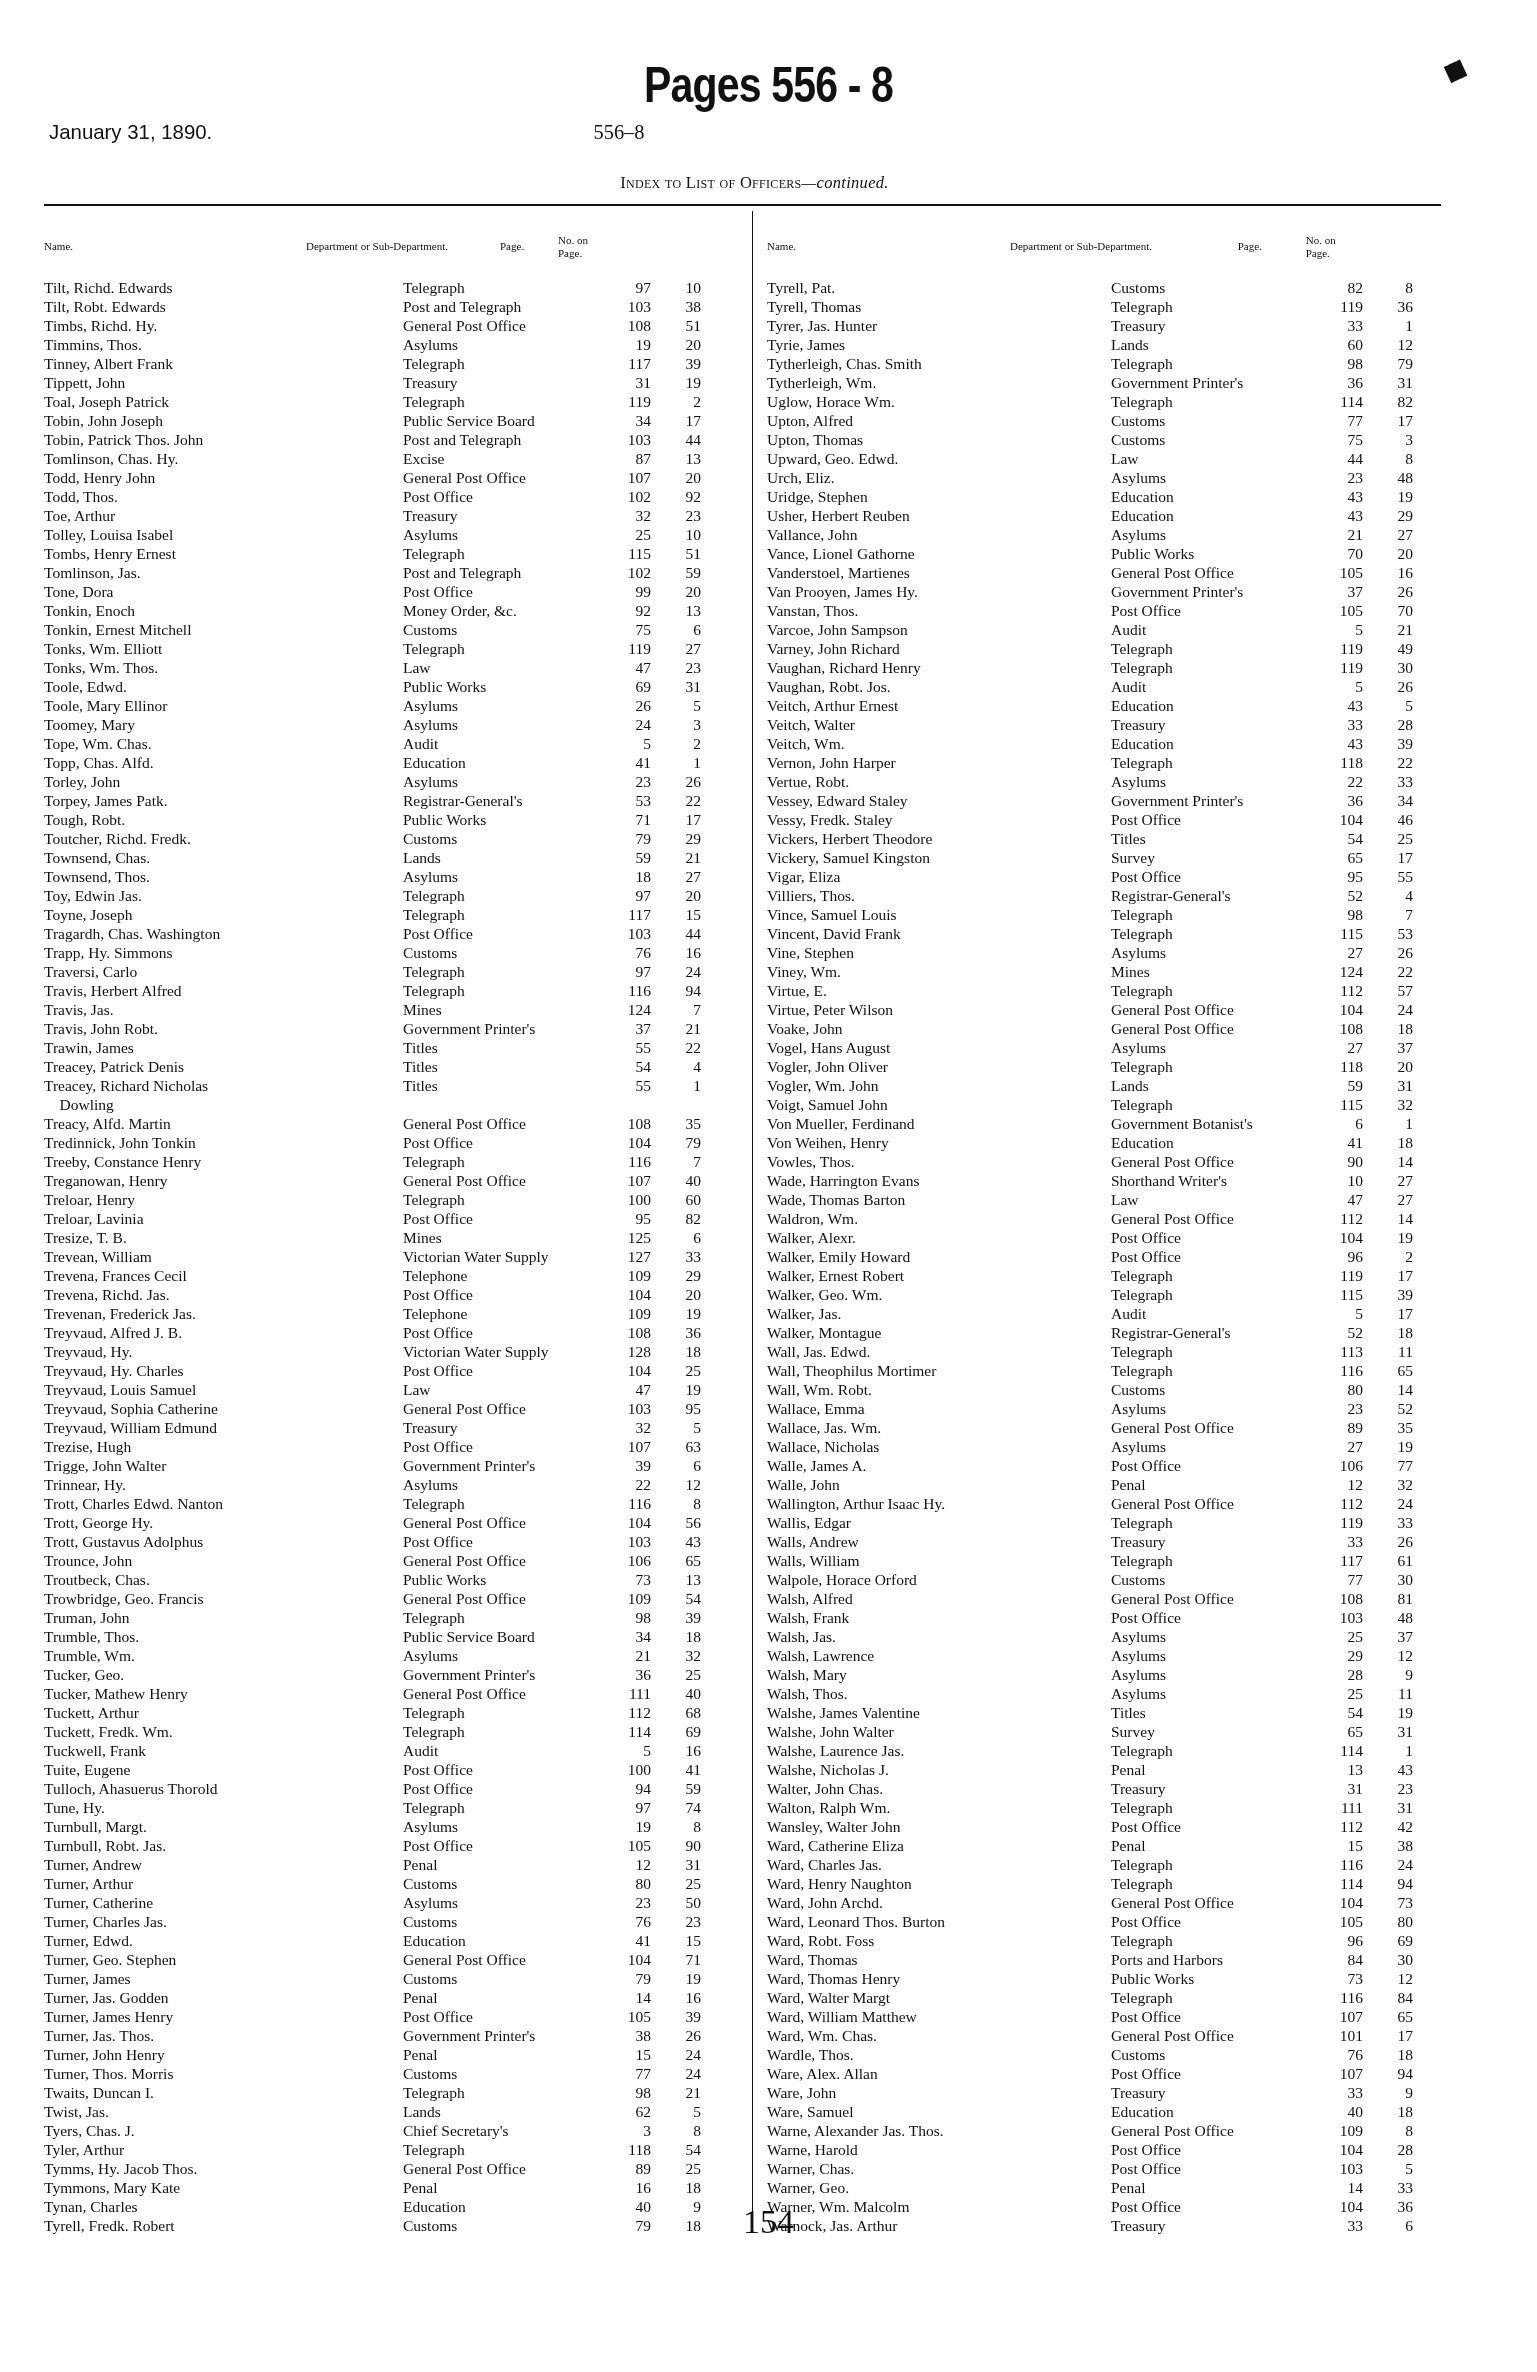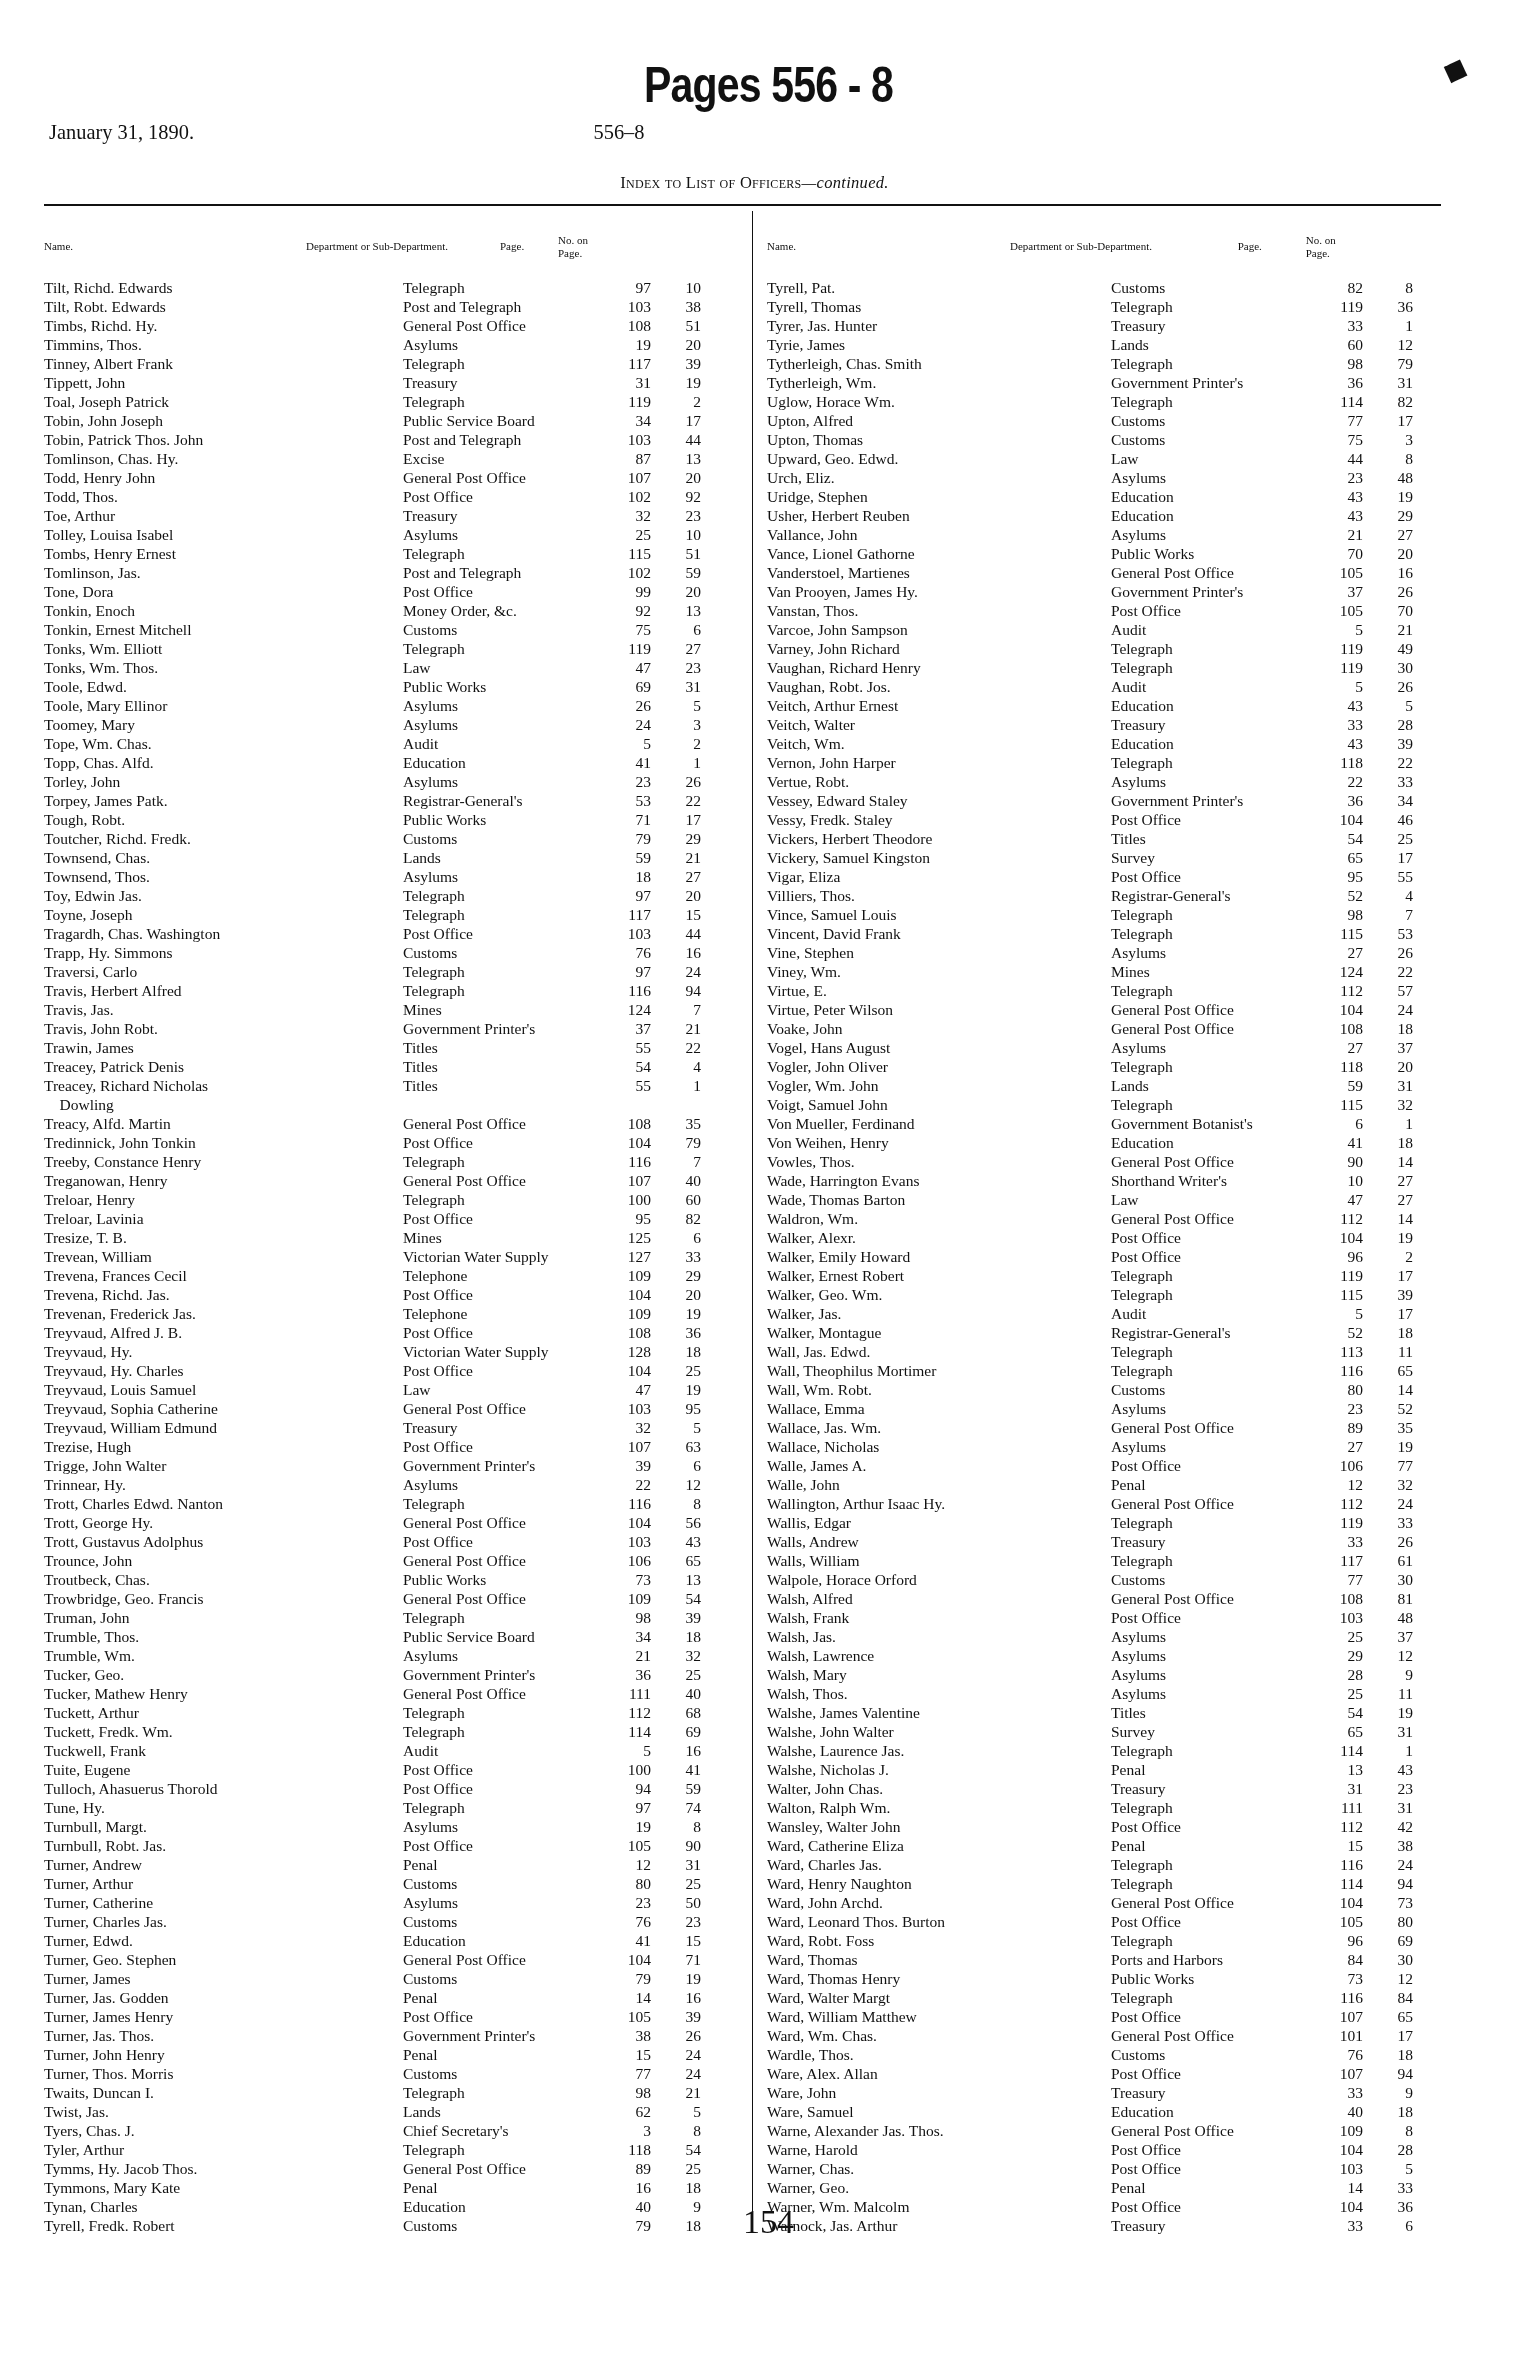--- a/index.html
+++ b/index.html
@@ -1,18 +1,18 @@
 <!DOCTYPE html>
 <html><head>
 <meta charset="utf-8">
 <style>
   html, body { margin:0; padding:0; background:#ffffff; }
   body { width:1537px; height:2373px; position:relative; overflow:hidden; color:#111; font-family:"DejaVu Serif", serif; }
   .banner { position:absolute; top:56px; left:0; width:1537px; text-align:center; font-family:"Liberation Sans", sans-serif; font-weight:bold; font-size:50px; letter-spacing:-1px; transform:scaleX(0.82); }
-  .date { position:absolute; top:121px; left:49px; font-family:Liberation Serif, serif; font-size:20.4px; }
+  .date { position:absolute; top:121px; left:49px; font-family:Liberation Sans, sans-serif; font-size:20.4px; }
   .pagecode { position:absolute; top:121px; left:0; width:1238px; text-align:center; font-family:"Liberation Serif", serif; font-size:20.4px; }
   .corner-mark { position:absolute; top:49px; left:1444px; font-size:33px; transform:rotate(20deg); }
   .section-title { position:absolute; top:173px; left:0; width:1509px; text-align:center; font-family:"Liberation Serif", serif; font-size:16.5px; letter-spacing:0.3px; }
   .section-title .sc { font-variant:small-caps; }
   .section-title i { font-style:italic; }
   .top-rule { position:absolute; top:204px; left:44px; width:1397px; height:1.9px; background:#111; }
   .col-divider { position:absolute; top:211px; left:752px; width:1px; height:2018px; background:#111; }
   .table { position:absolute; top:218px; font-family:"Liberation Serif", serif; font-size:15.5px; }
   .table.left { left:44px; width:705px; }
   .table.right { left:767px; width:679px; }

